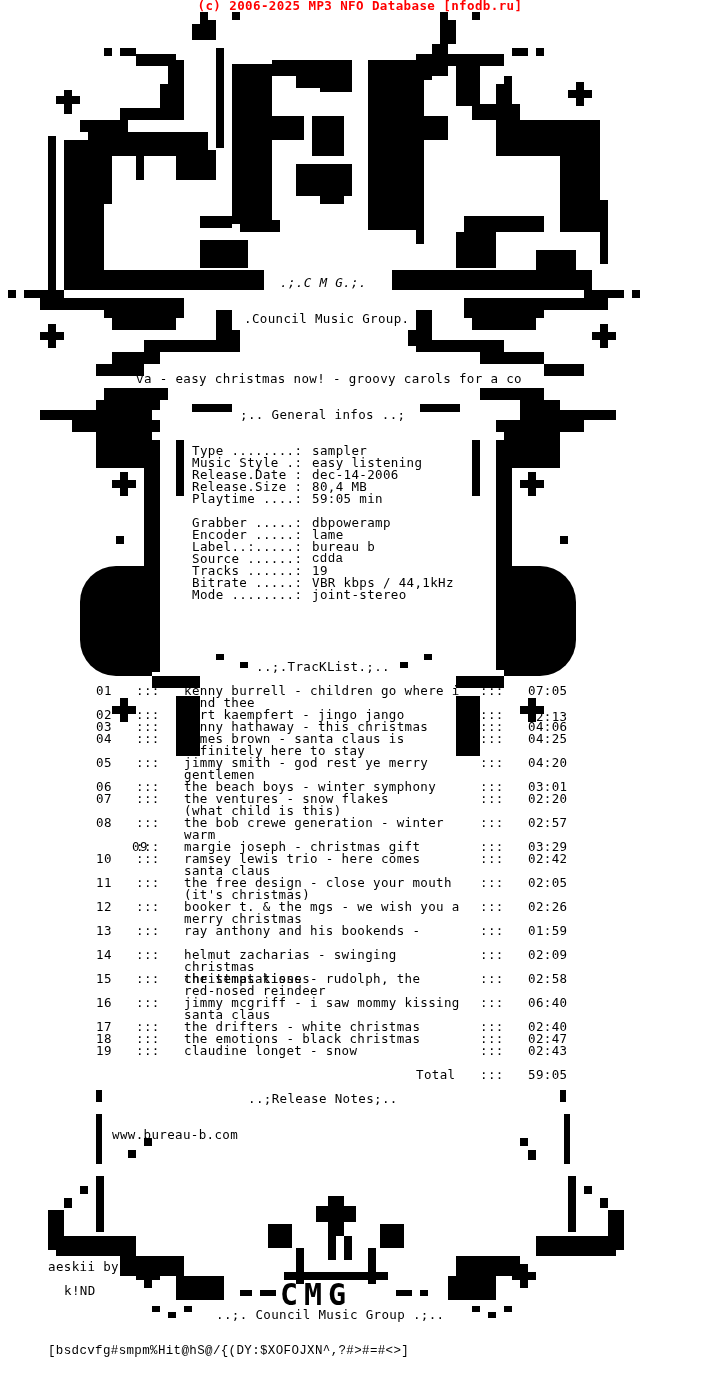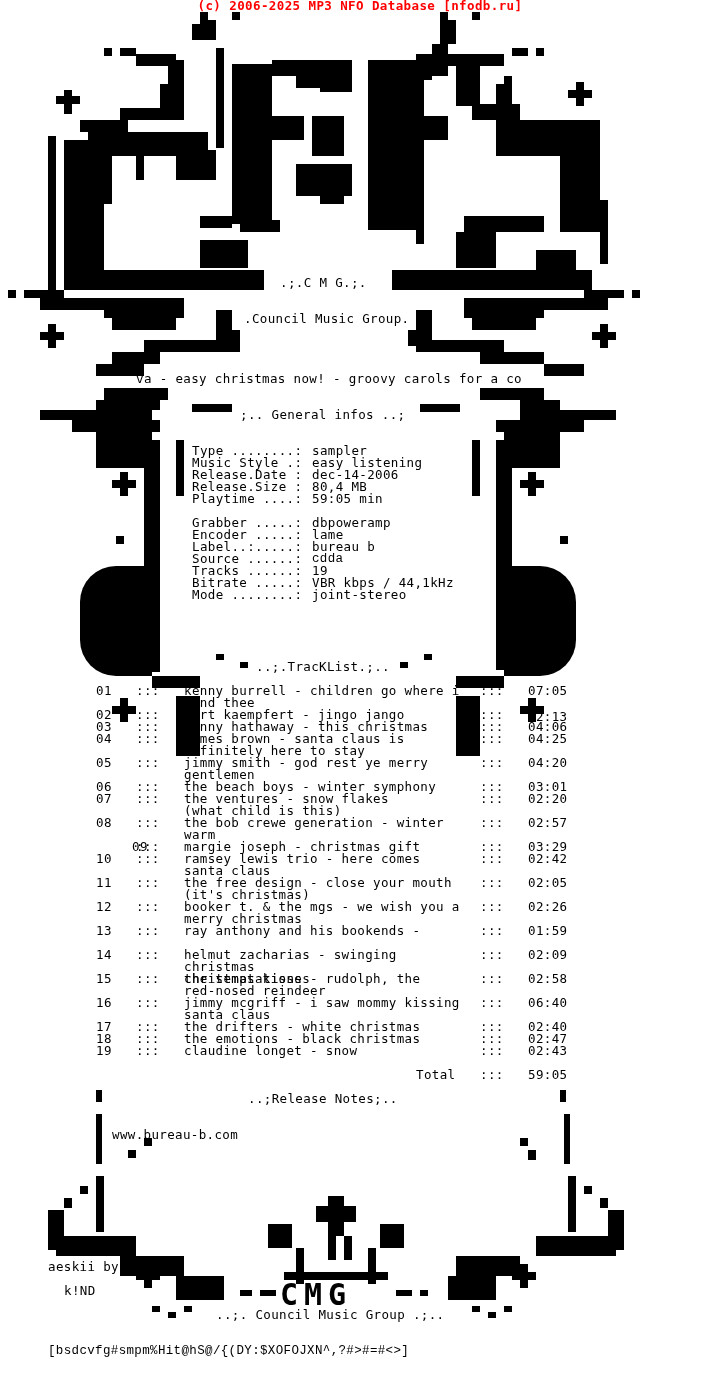--- a/index.html
+++ b/index.html
@@ -204,21 +204,21 @@
   <div class="b" style="left:344px;top:1236px;width:8px;height:24px"></div>
   <div class="b" style="left:296px;top:1248px;width:8px;height:36px"></div>
   <div class="b" style="left:368px;top:1248px;width:8px;height:36px"></div>
   <div class="b" style="left:284px;top:1272px;width:104px;height:8px"></div>
   <div class="b" style="left:240px;top:1290px;width:12px;height:6px"></div>
   <div class="b" style="left:260px;top:1290px;width:16px;height:6px"></div>
   <div class="b" style="left:396px;top:1290px;width:16px;height:6px"></div>
   <div class="b" style="left:420px;top:1290px;width:8px;height:6px"></div>
 </div>
 
-<div class="t" style="left:280px;top:277px;">.;.C M G.;.</div>
+<div class="t" style="left:280px;top:277px;font-style:italic;">.;.C M G.;.</div>
 <div class="t" style="left:244px;top:313px;">.Council Music Group.</div>
 
 <div class="t" style="left:136px;top:373px;">va - easy christmas now! - groovy carols for a co</div>
 
 <div class="t" style="left:240px;top:409px;">;.. General infos ..;</div>
 <div id="infos">
     <span class="t" style="left: 192px; top: 445px;">Type ........:</span>
     <span class="t" style="left: 312px; top: 445px;">sampler</span>
     <span class="t" style="left: 192px; top: 457px;">Music Style .:</span>
     <span class="t" style="left: 312px; top: 457px;">easy listening</span>

